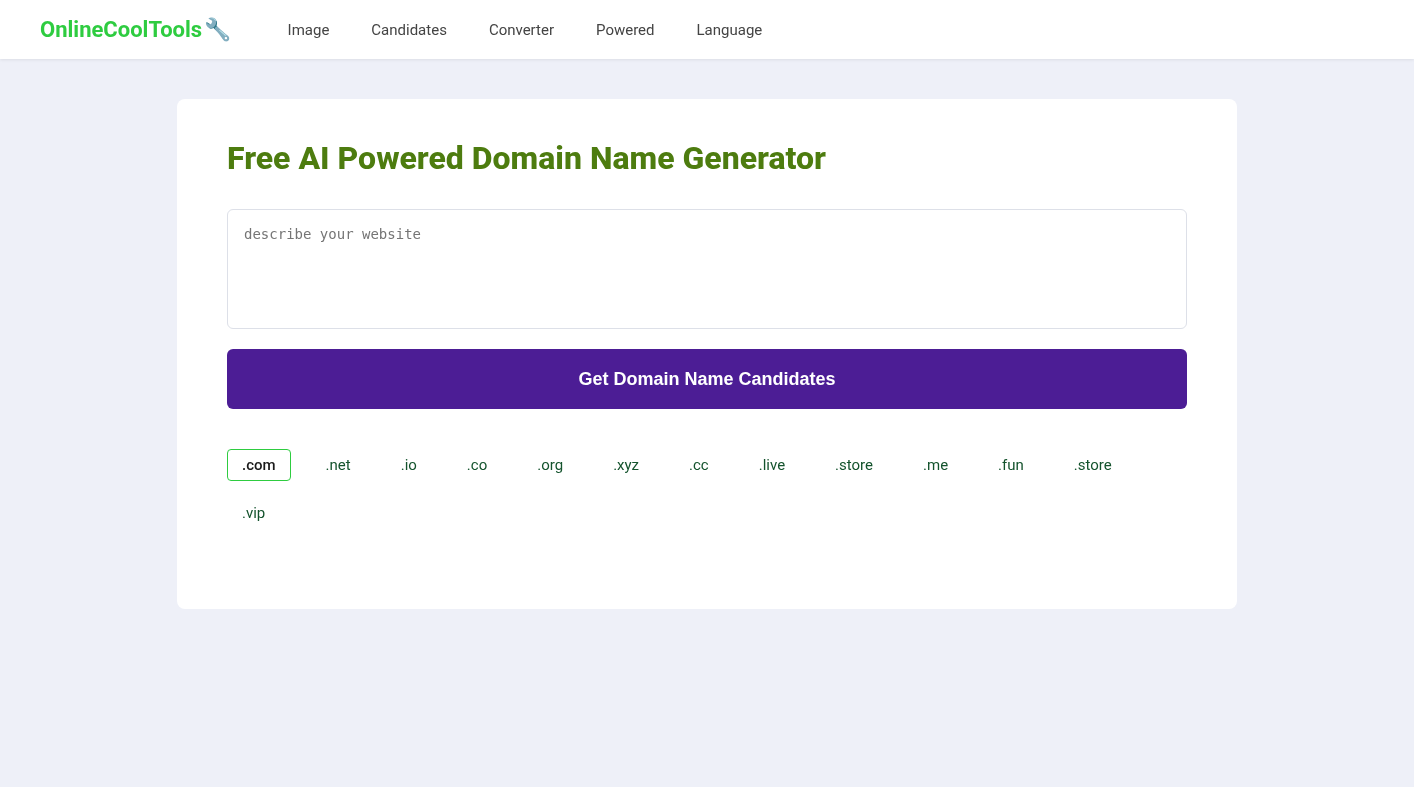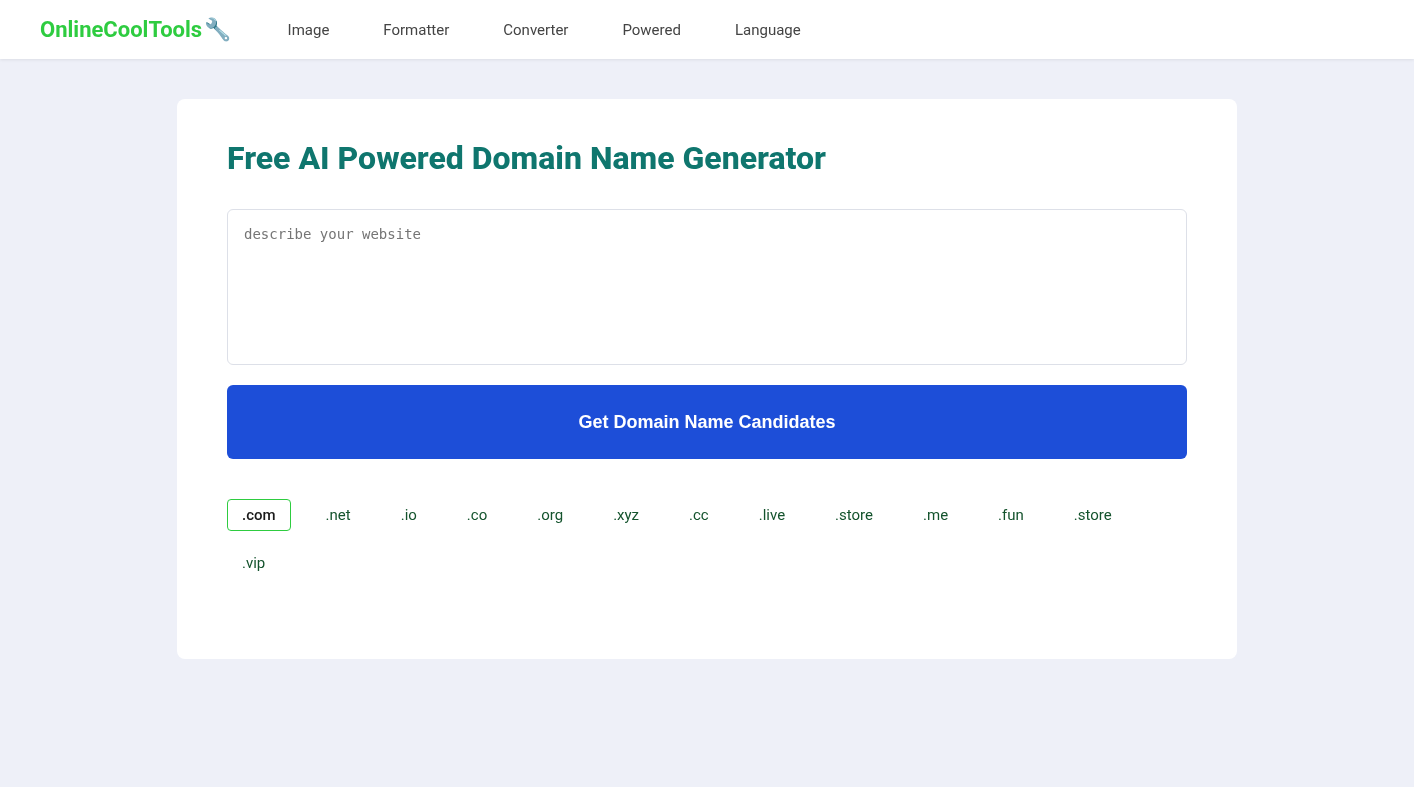--- a/index.html
+++ b/index.html
@@ -39,21 +39,21 @@
 
     .logo-icon {
       color: #2ecc40;
       font-size: 22px;
       margin-left: 2px;
     }
 
     .nav {
       display: flex;
       align-items: flex-end;
-      gap: 22px;
+      gap: 10px;
     }
 
     .nav-item {
       padding: 8px 16px;
       font-size: 15px;
       color: #444;
       cursor: pointer;
       border-radius: 4px;
       text-decoration: none;
       white-space: nowrap;
@@ -68,43 +68,43 @@
 
     .content-card {
       background-color: #ffffff;
       border-radius: 8px;
       padding: 40px 50px 50px 50px;
     }
 
     .page-title {
       font-size: 32px;
       font-weight: 800;
-      color: #0f766e;
+      color: #4d7c0f;
       margin-bottom: 32px;
     }
 
     .description-textarea {
       width: 100%;
-      height: 156px;
+      height: 120px;
       border: 1.5px solid #dde0e8;
       border-radius: 6px;
       padding: 16px;
       font-size: 14px;
       font-family: monospace;
       color: #aaa;
       resize: none;
       outline: none;
       margin-bottom: 16px;
       background: #fff;
     }
 
     .generate-button {
       width: 100%;
-      height: 74px;
-      background-color: #1d4ed8;
+      height: 60px;
+      background-color: #4c1d95;
       color: #ffffff;
       border: none;
       border-radius: 6px;
       font-size: 18px;
       font-weight: 600;
       cursor: pointer;
       margin-bottom: 40px;
     }
 
     
@@ -145,21 +145,21 @@
 <body>
 
 <header class="header">
   <a class="logo" href="#">
     <span class="logo-text">OnlineCoolTools</span>
     <span class="logo-icon">🔧</span>
   </a>
   <nav class="nav">
 
   <a class="nav-item" href="#">Image</a>
-      <a class="nav-item" href="#">Formatter</a>
+      <a class="nav-item" href="#">Candidates</a>
       <a class="nav-item" href="#">Converter</a>
       <a class="nav-item" href="#">Powered</a>
       <a class="nav-item" href="#">Language</a>
     </nav>
 </header>
 
 <main class="main-wrapper">
   <div class="content-card">
 
     <h1 class="page-title">Free AI Powered Domain Name Generator</h1>

